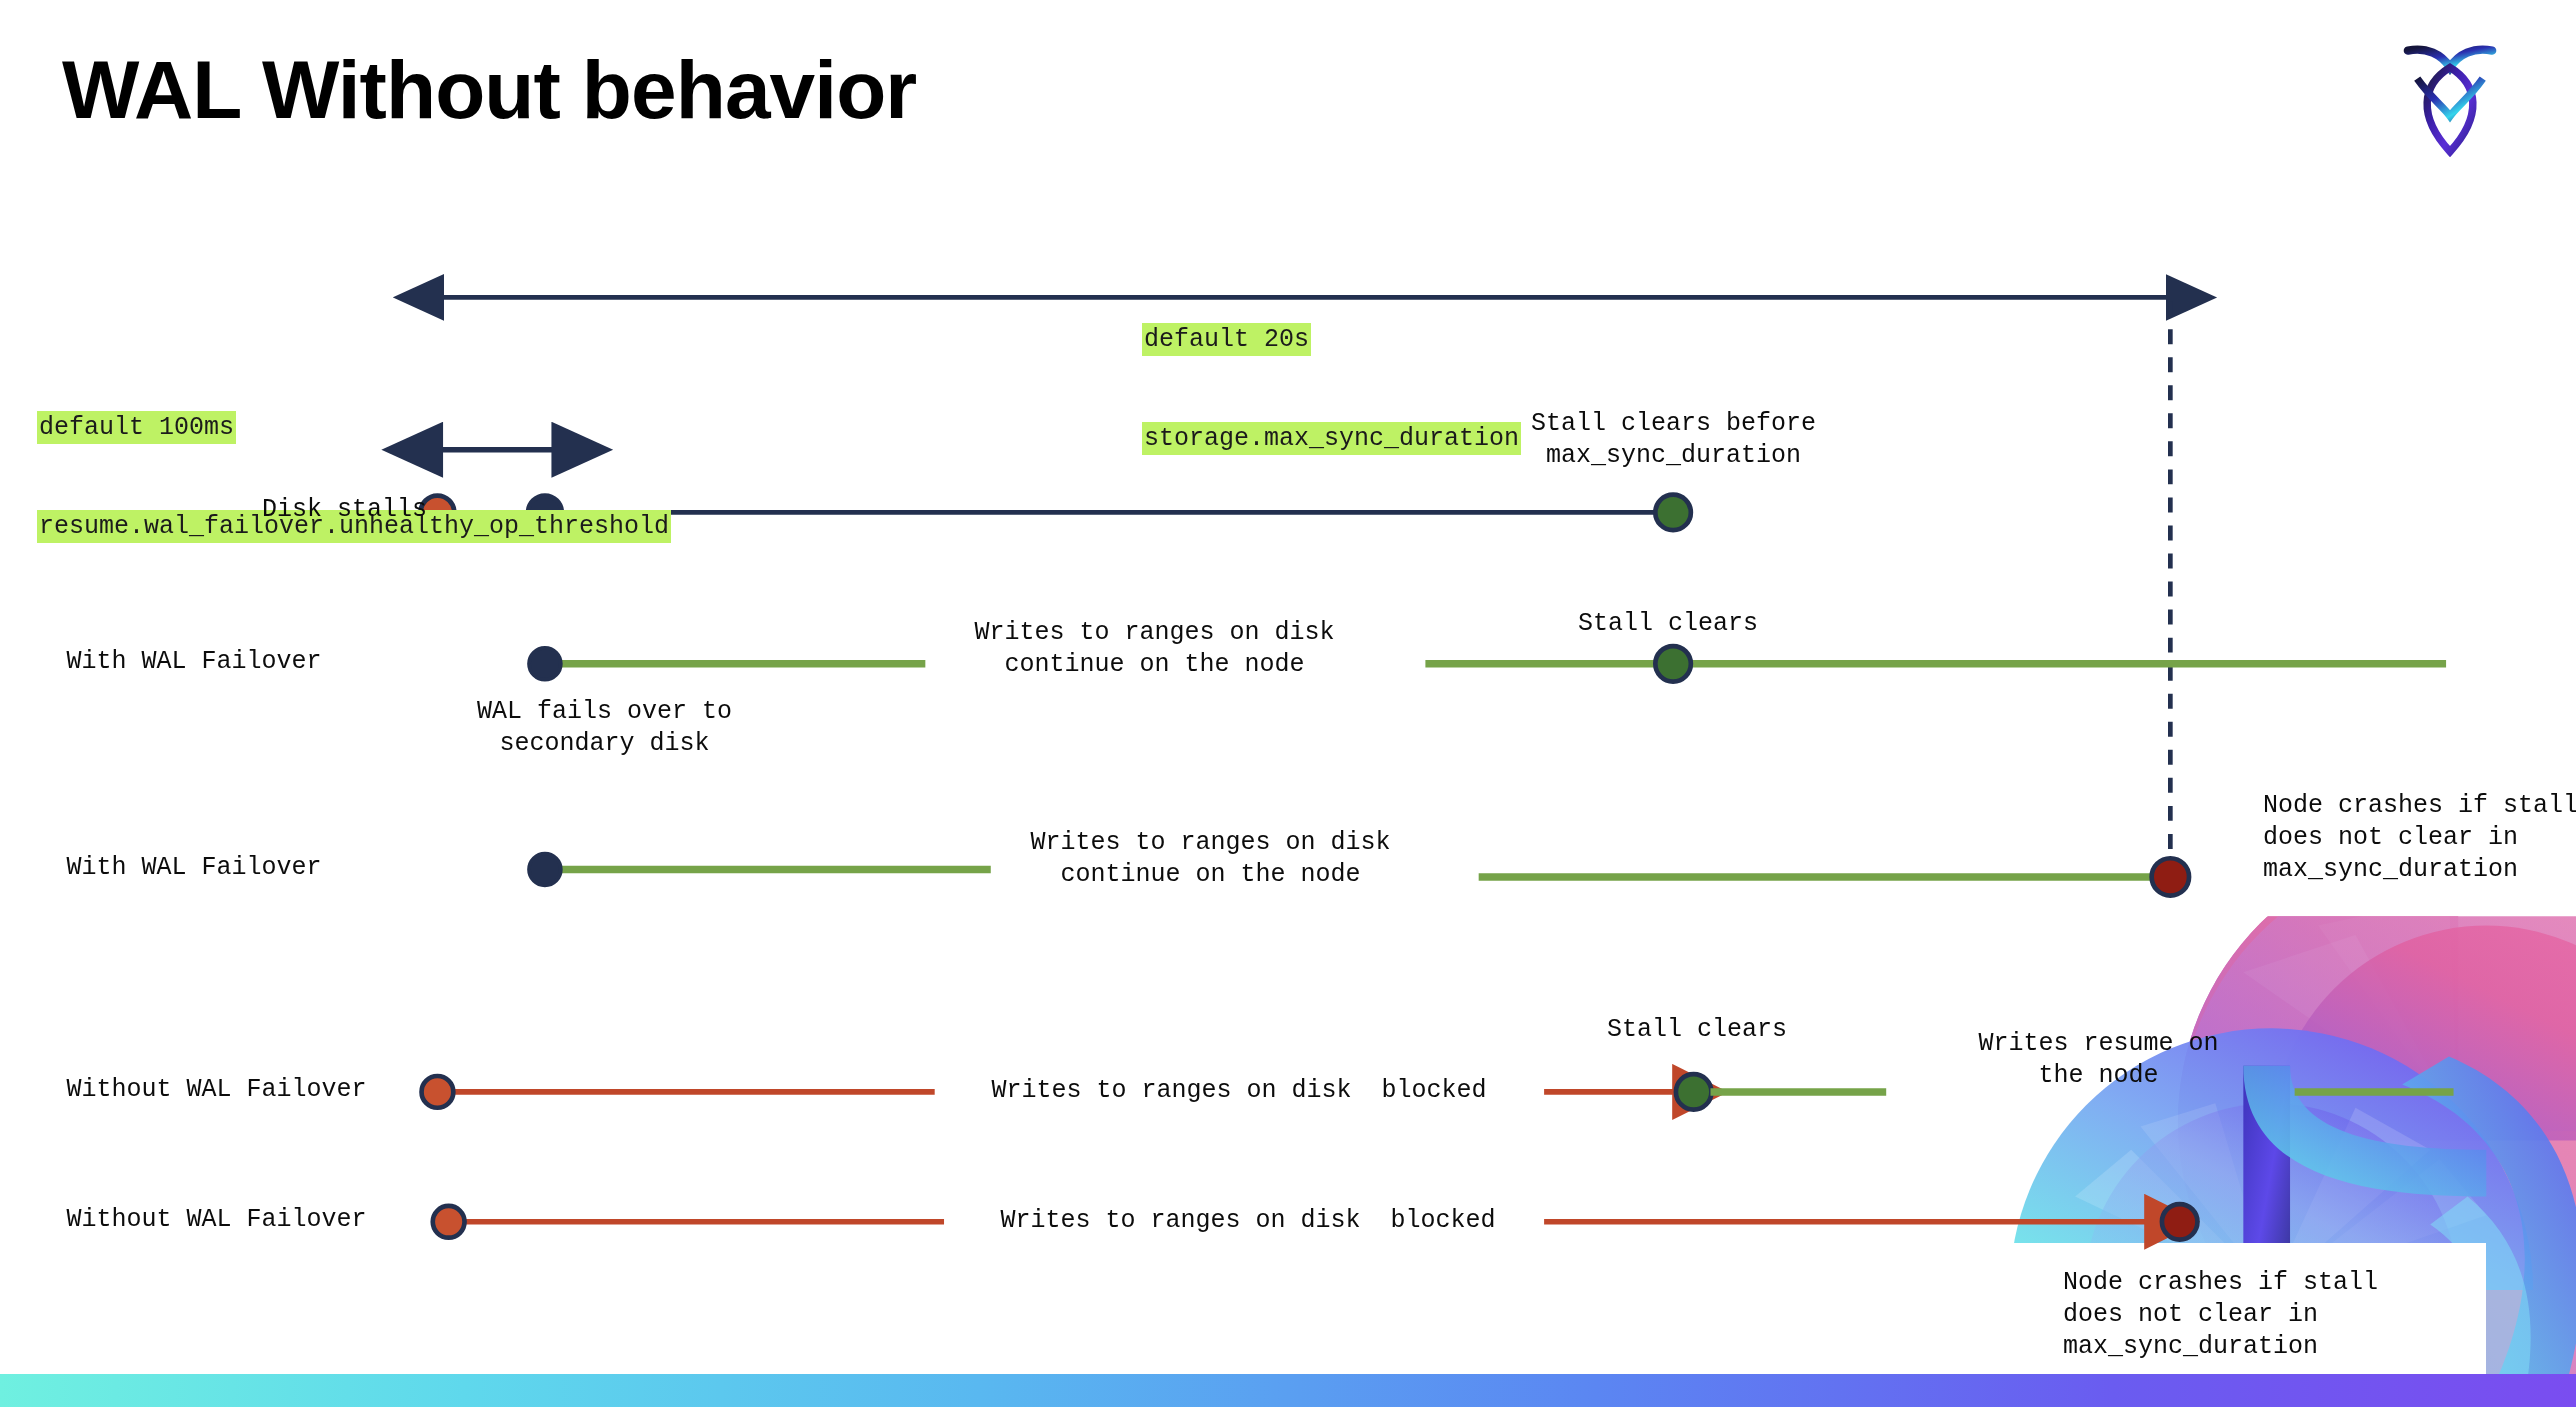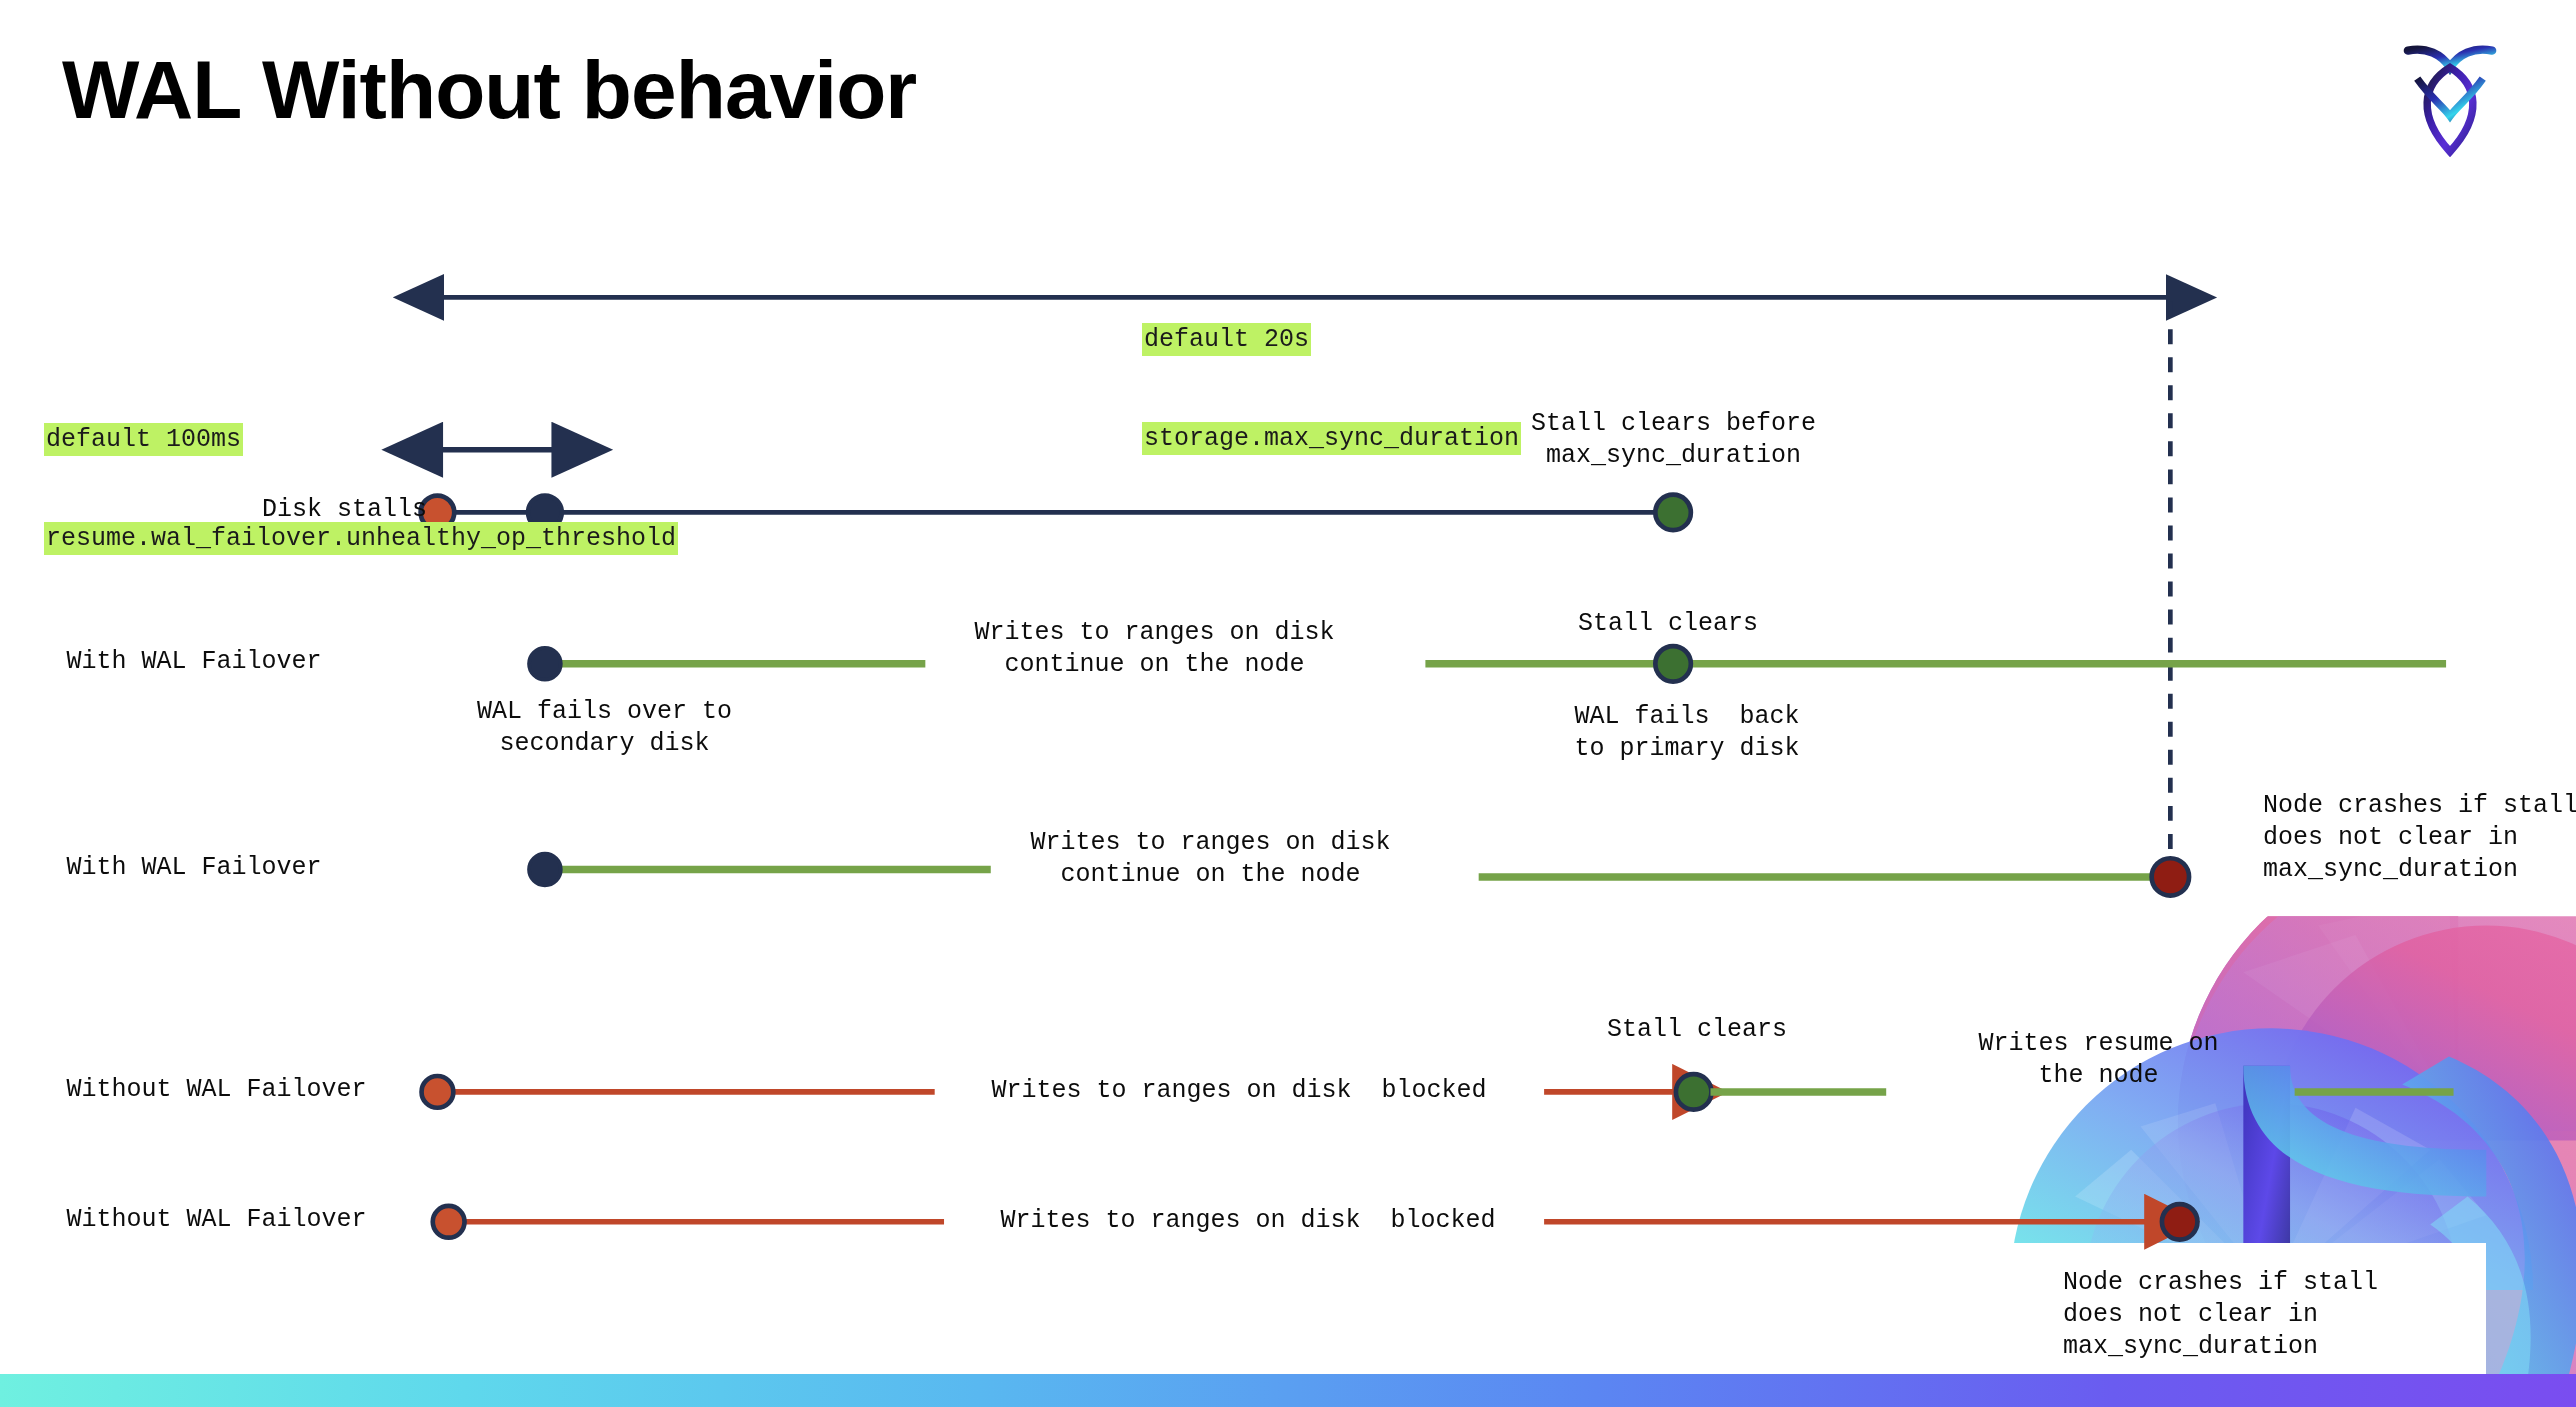--- a/index.html
+++ b/index.html
@@ -210,41 +210,39 @@
     <line x1="1652" y1="1307" x2="2300" y2="1307" stroke="#c0472a" stroke-width="6" marker-end="url(#arrRedR)"></line>
     <circle cx="480" cy="1307" r="17" fill="#c8512f" stroke="#23304f" stroke-width="5"></circle>
     <circle cx="2332" cy="1307" r="19" fill="#8f1d13" stroke="#23304f" stroke-width="5"></circle>
   </svg>
 
   <div class="code nobg" style="left:1142px;top:257px;">
     <span class="ln"><span>default 20s</span></span>
     <span class="ln"><span>storage.max_sync_duration</span></span>
   </div>
 
-  <div class="code nobg" style="left:37px;top:357px;margin-left:7px;">
+  <div class="code nobg" style="left:37px;top:345px;">
     <span class="ln"><span>default 100ms</span></span>
     <span class="ln"><span>resume.wal_failover.unhealthy_op_threshold</span></span>
   </div>
 
   <div class="lbl r" style="left:109px;top:494px;width:318px;">Disk stalls</div>
   <div class="lbl l" style="left:22.4px;top:646px;width:523px;">With WAL Failover</div>
   <div class="lbl l" style="left:22.4px;top:852px;width:523px;">With WAL Failover</div>
   <div class="lbl l" style="left:22.4px;top:1074px;width:580px;">Without WAL Failover</div>
   <div class="lbl l" style="left:22.4px;top:1204px;width:580px;">Without WAL Failover</div>
 
   <div class="lbl c" style="left:1477px;top:408px;width:393px;">Stall clears before
 max_sync_duration</div>
 
   <div class="lbl c" style="left:408px;top:696px;width:393px;">WAL fails over to
 secondary disk</div>
   <div class="lbl c" style="left:935px;top:617px;width:439px;">Writes to ranges on disk
 continue on the node</div>
   <div class="lbl c" style="left:1514px;top:608px;width:308px;">Stall clears</div>
-  <div class="lbl c" style="left:1514px;top:701px;width:346px;">WAL fails  back
-to primary disk</div>
 
   <div class="lbl c" style="left:991px;top:827px;width:439px;">Writes to ranges on disk
 continue on the node</div>
   <div class="lbl l" style="left:2219px;top:790px;width:374px;">Node crashes if stall
 does not clear in
 max_sync_duration</div>
 
   <div class="lbl c" style="left:935px;top:1075px;width:608px;">Writes to ranges on disk  blocked</div>
   <div class="lbl c" style="left:1580px;top:1014px;width:234px;">Stall clears</div>
   <div class="lbl c" style="left:1921px;top:1028px;width:355px;">Writes resume on

